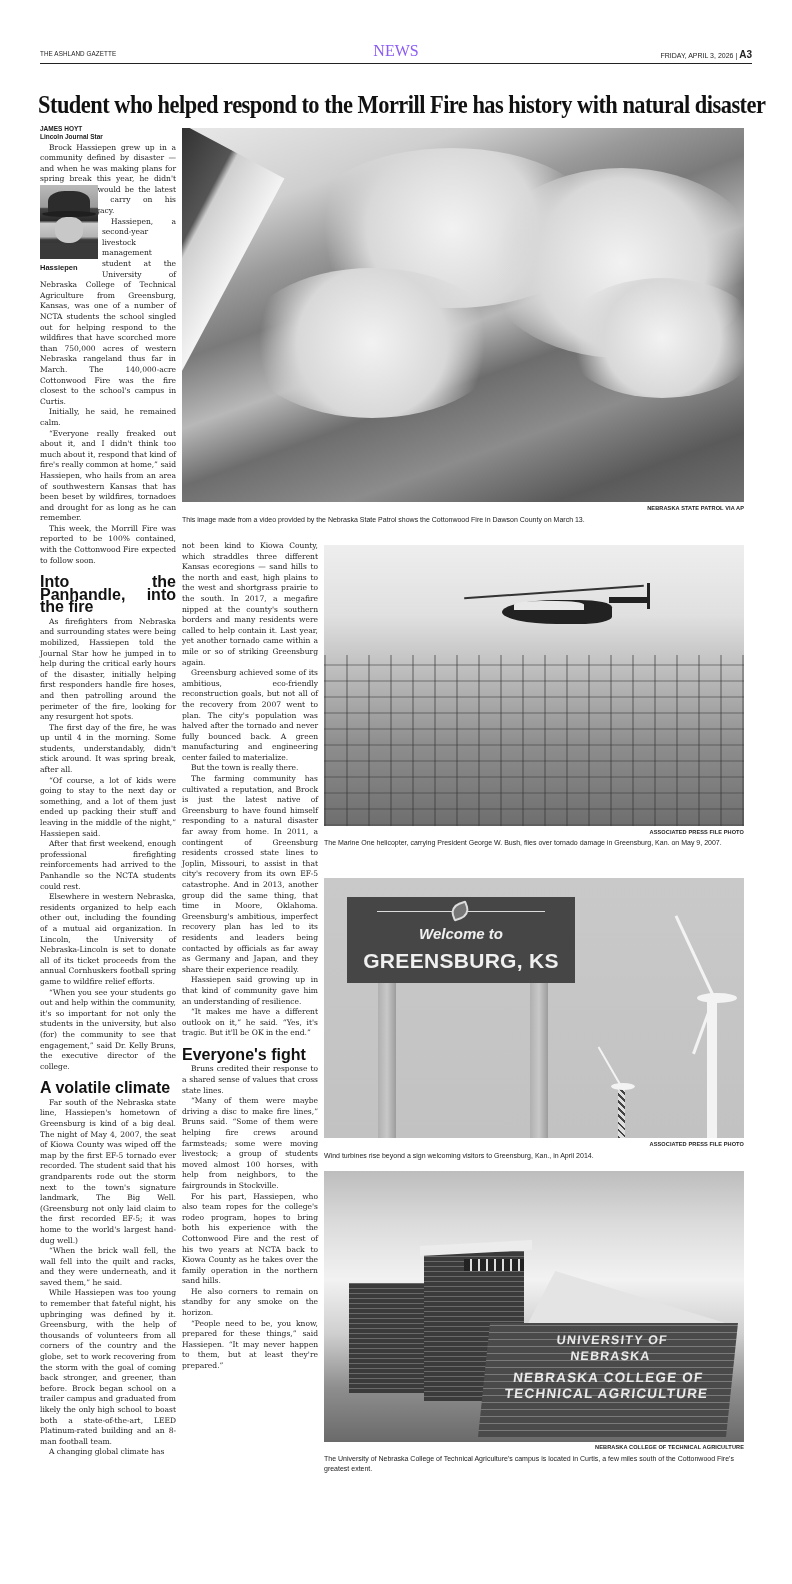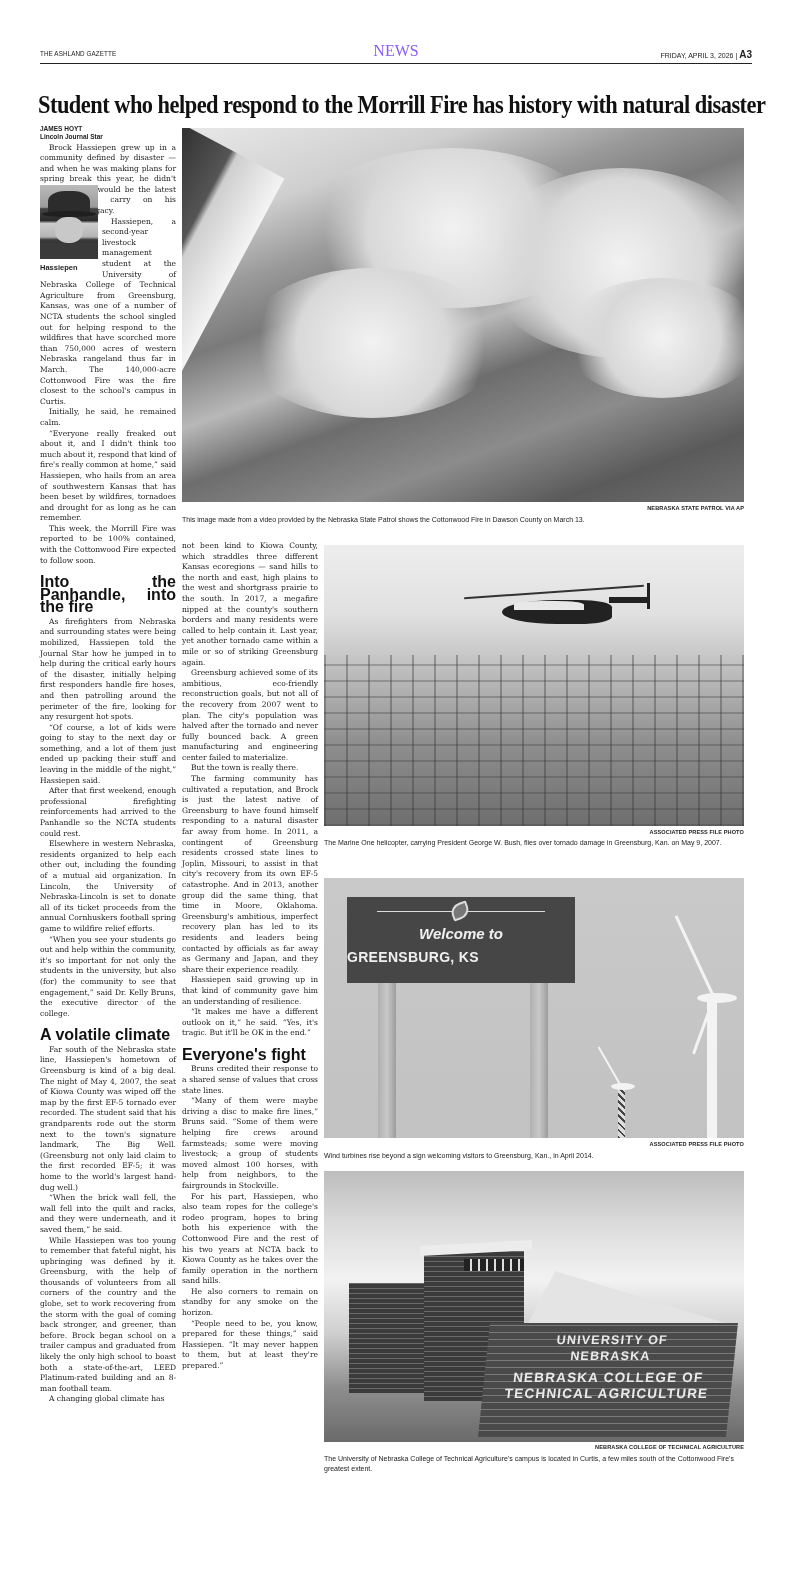--- a/index.html
+++ b/index.html
@@ -46,21 +46,21 @@
   .p2 .heli-top { position: absolute; left: 190px; top: 56px; width: 70px; height: 9px; background: #e8e8e8; border-radius: 40% 40% 0 0; }
   .p2 .rotor { position: absolute; left: 140px; top: 46px; width: 180px; height: 2px; background: #333; transform: rotate(-4deg); }
   .p2 .tail { position: absolute; left: 285px; top: 52px; width: 40px; height: 6px; background: #222; }
   .p2 .tailr { position: absolute; left: 323px; top: 38px; width: 3px; height: 26px; background: #222; }
 
   .p3 { left: 324px; top: 878px; width: 420px; height: 260px; background: linear-gradient(180deg,#c9c9c9 0%,#c2c2c2 100%); }
   .sign { position: absolute; left: 23px; top: 19px; width: 228px; height: 86px; background: #464646; }
   .sign-line { position: absolute; left: 30px; right: 30px; top: 14px; height: 1px; background: #ddd; }
   .sign-leaf { position: absolute; left: 104px; top: 6px; width: 18px; height: 16px; border: 2px solid #ddd; border-radius: 60% 10% 60% 10%; background: #777; transform: rotate(-20deg); }
   .sign-w { position: absolute; left: 0; right: 0; top: 28px; text-align: center; font-family: "Liberation Sans", sans-serif; font-style: italic; font-weight: 700; font-size: 15px; color: #f0f0f0; }
-  .sign-g { position: absolute; left: 0; right: 0; top: 52px; text-align: left; font-family: "Liberation Sans", sans-serif; font-weight: 700; font-size: 14px; color: #f0f0f0; letter-spacing: 0.3px; }
+  .sign-g { position: absolute; left: 0; right: 0; top: 52px; text-align: center; font-family: "Liberation Sans", sans-serif; font-weight: 700; font-size: 21px; color: #f0f0f0; letter-spacing: 0.3px; }
   .post { position: absolute; top: 105px; width: 18px; height: 155px; background: linear-gradient(90deg,#b0b0b0,#c8c8c8 50%,#9c9c9c); }
   .tower { position: absolute; background: #f3f3f3; }
   .blade { position: absolute; background: #f3f3f3; height: 3px; transform-origin: left center; }
 
   .p4 { left: 324px; top: 1171px; width: 420px; height: 271px; background: linear-gradient(180deg,#bdbdbd 0%,#dcdcdc 20%,#f2f2f2 40%,#cfcfcf 60%,#8e8e8e 80%,#6a6a6a 100%); }
   .bldg { position: absolute; }
   .brick { background: repeating-linear-gradient(0deg,#3b3b3b 0 4px,#6a6a6a 4px 5px); }
   .campus-sign { position: absolute; left: 160px; top: 152px; width: 248px; height: 114px; background: repeating-linear-gradient(0deg,#4a4a4a 0 6px,#7a7a7a 6px 7px); transform: skewX(-6deg); }
   .cs-line { position: absolute; left: 0; right: 0; text-align: center; font-family: "Liberation Sans", sans-serif; font-weight: 700; color: #eaeaea; letter-spacing: 1.2px; }
 </style>
@@ -91,20 +91,21 @@
         <div class="shirt"></div>
     </div>
     <div class="mug-cap">Hassiepen</div>
   </div>
   <p>Hassiepen, a second-year livestock management student at the University of Nebraska College of Technical Agriculture from Greensburg, Kansas, was one of a number of NCTA students the school singled out for helping respond to the wildfires that have scorched more than 750,000 acres of western Nebraska rangeland thus far in March. The 140,000-acre Cottonwood Fire was the fire closest to the school's campus in Curtis.</p>
   <p>Initially, he said, he remained calm.</p>
   <p>“Everyone really freaked out about it, and I didn't think too much about it, respond that kind of fire's really common at home,” said Hassiepen, who hails from an area of southwestern Kansas that has been beset by wildfires, tornadoes and drought for as long as he can remember.</p>
   <p>This week, the Morrill Fire was reported to be 100% contained, with the Cottonwood Fire expected to follow soon.</p>
   <h3 class="subhead">Into the Panhandle, into the fire</h3>
   <p>As firefighters from Nebraska and surrounding states were being mobilized, Hassiepen told the Journal Star how he jumped in to help during the critical early hours of the disaster, initially helping first responders handle fire hoses, and then patrolling around the perimeter of the fire, looking for any resurgent hot spots.</p>
+  <p>The first day of the fire, he was up until 4 in the morning. Some students, understandably, didn't stick around. It was spring break, after all.</p>
   <p>“Of course, a lot of kids were going to stay to the next day or something, and a lot of them just ended up packing their stuff and leaving in the middle of the night,” Hassiepen said.</p>
   <p>After that first weekend, enough professional firefighting reinforcements had arrived to the Panhandle so the NCTA students could rest.</p>
   <p>Elsewhere in western Nebraska, residents organized to help each other out, including the founding of a mutual aid organization. In Lincoln, the University of Nebraska-Lincoln is set to donate all of its ticket proceeds from the annual Cornhuskers football spring game to wildfire relief efforts.</p>
   <p>“When you see your students go out and help within the community, it's so important for not only the students in the university, but also (for) the community to see that engagement,” said Dr. Kelly Bruns, the executive director of the college.</p>
   <h3 class="subhead">A volatile climate</h3>
   <p>Far south of the Nebraska state line, Hassiepen's hometown of Greensburg is kind of a big deal. The night of May 4, 2007, the seat of Kiowa County was wiped off the map by the first EF-5 tornado ever recorded. The student said that his grandparents rode out the storm next to the town's signature landmark, The Big Well. (Greensburg not only laid claim to the first recorded EF-5; it was home to the world's largest hand-dug well.)</p>
   <p>“When the brick wall fell, the wall fell into the quilt and racks, and they were underneath, and it saved them,” he said.</p>
   <p>While Hassiepen was too young to remember that fateful night, his upbringing was defined by it. Greensburg, with the help of thousands of volunteers from all corners of the country and the globe, set to work recovering from the storm with the goal of coming back stronger, and greener, than before. Brock began school on a trailer campus and graduated from likely the only high school to boast both a state-of-the-art, LEED Platinum-rated building and an 8-man football team.</p>
   <p>A changing global climate has</p>
 </div>

